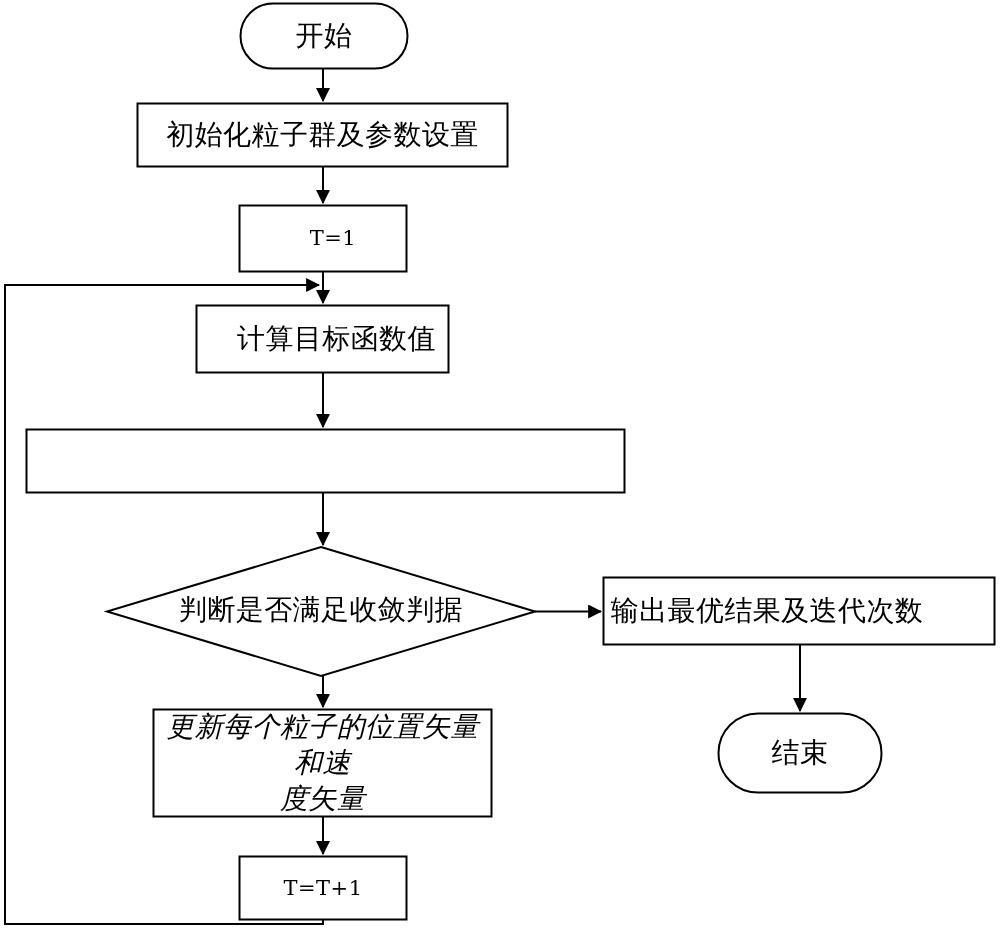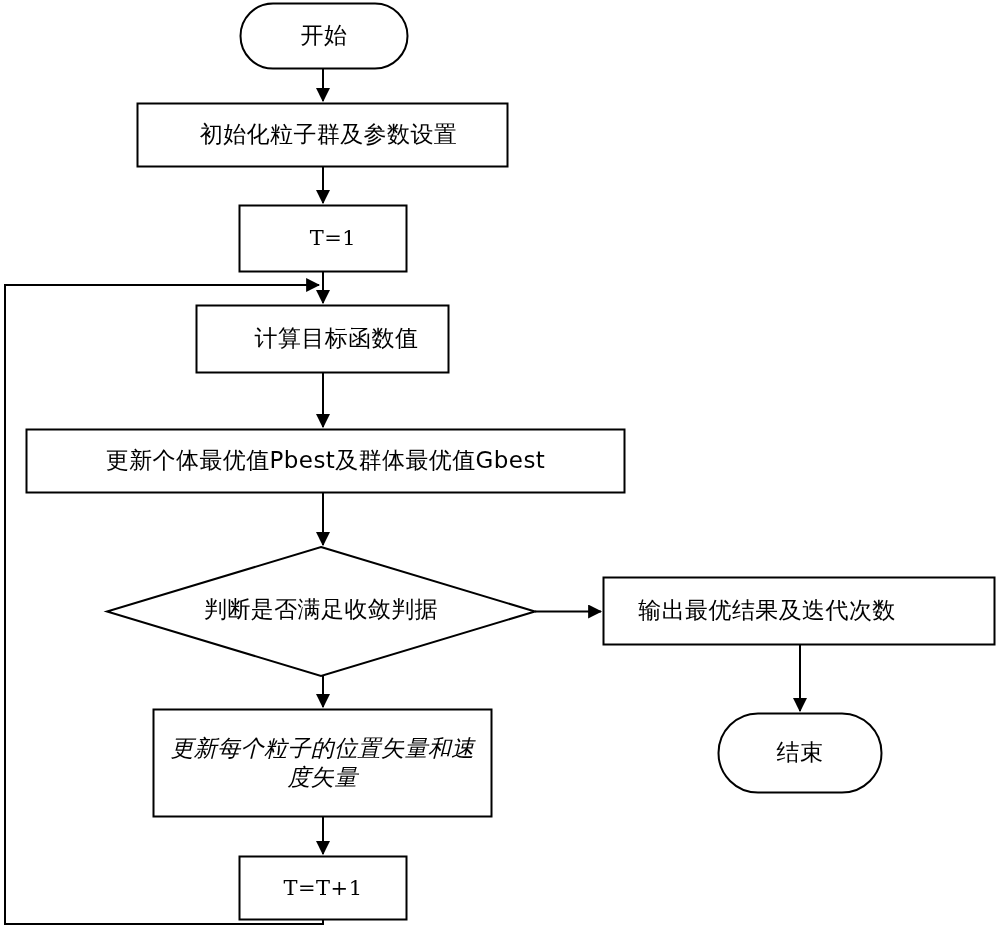--- a/index.html
+++ b/index.html
@@ -24,21 +24,21 @@
     height: 928px;
   }
   .node-text {
     position: absolute;
     display: flex;
     align-items: center;
     justify-content: center;
     text-align: center;
     color: #000000;
     font-family: "DejaVu Sans", "Liberation Sans", sans-serif;
-    font-size: 23px;
+    font-size: 28px;
     line-height: 1.28;
     letter-spacing: 0.4px;
     white-space: pre-line;
     pointer-events: none;
     box-sizing: border-box;
   }
   .latin-text {
     font-family: "DejaVu Serif", "Liberation Serif", serif;
     font-size: 21px;
     letter-spacing: 0.5px;
@@ -92,27 +92,26 @@
 
     <line x1="323" y1="676" x2="323" y2="707" stroke="#000000" stroke-width="2" marker-end="url(#arrow)"></line>
 
     <line x1="323" y1="817" x2="323" y2="854" stroke="#000000" stroke-width="2" marker-end="url(#arrow)"></line>
 
     <path d="M 323 920 L 323 924 L 5 924 L 5 285 L 319 285" fill="none" stroke="#000000" stroke-width="2" marker-end="url(#arrow)"></path>
   </svg>
 
   <div class="node-text" style="left:240px; top:3px; width:168px; height:66px;">开始</div>
 
-  <div class="node-text" style="left:137px; top:103px; width:371px; height:64px;margin-left:6px;">初始化粒子群及参数设置</div>
+  <div class="node-text" style="left:137px; top:103px; width:371px; height:64px;">初始化粒子群及参数设置</div>
 
   <div class="node-text latin-text" style="left:239px; top:205px; width:168px; height:67px;padding-left:20px;">T=1</div>
 
   <div class="node-text" style="left:196px; top:305px; width:253px; height:68px;padding-left:28px;">计算目标函数值</div>
 
-  <div class="node-text" style="left:26px; top:429px; width:599px; height:64px;">更新个体最优值Pbest及群体最优值Gbest</div>
 
   <div class="node-text" style="left:107px; top:547px; width:428px; height:129px;font-family:Liberation Mono, monospace;">判断是否满足收敛判据</div>
 
   <div class="node-text" style="left:603px; top:577px; width:328px; height:68px;">输出最优结果及迭代次数</div>
 
   <div class="node-text" style="left:718px; top:713px; width:164px; height:80px;">结束</div>
 
   <div class="node-text" style="left:153px; top:709px; width:339px; height:108px; padding:0 8px;font-style:italic;">更新每个粒子的位置矢量和速
 度矢量</div>
 

